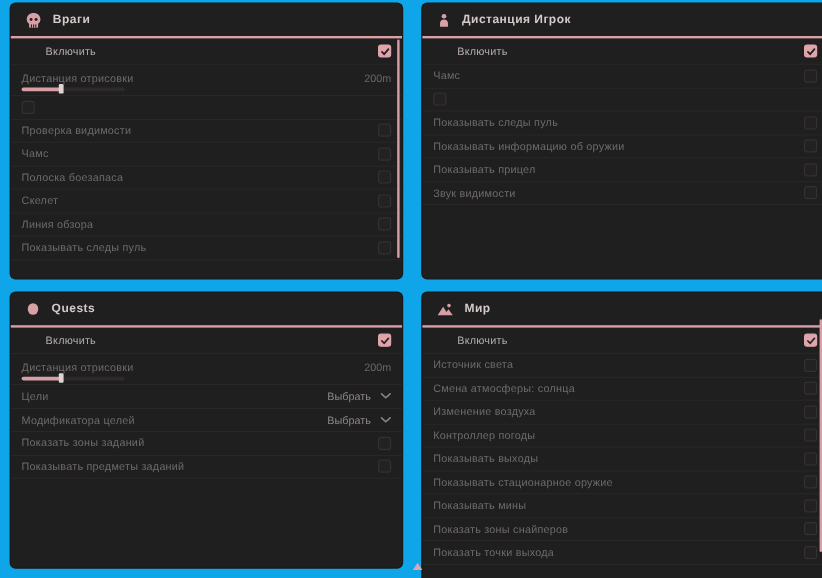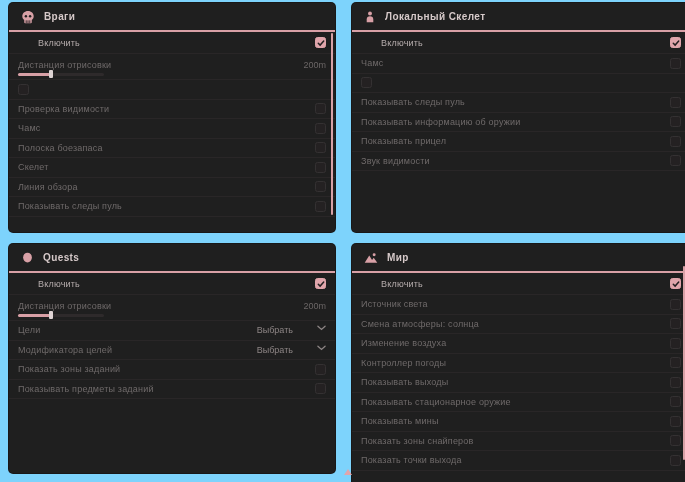--- a/index.html
+++ b/index.html
@@ -1,18 +1,18 @@
 <!DOCTYPE html>
 <html><head>
 <meta charset="utf-8">
 <style>
   html,body{margin:0;padding:0;background:#131313;}
   .screen{
     position:relative;width:685px;height:482px;overflow:hidden;
-    background:#7dd3fc;
+    background:#0ea5e9;
     font-family:"Liberation Sans", sans-serif;
     -webkit-font-smoothing:antialiased;
   }
   .panel{
     position:absolute;background:#1f1f1f;border-radius:4px;
     box-shadow:0 0 0 1px #181818;
   }
   .panel--enemies{left:9px;top:3px;width:326px;height:229px;}
   .panel--local-player{left:352px;top:3px;width:338px;height:229px;}
   .panel--quests{left:9px;top:244px;width:326px;height:229px;}
@@ -53,21 +53,21 @@
   .slider-value{color:#6b6666;}
   .slider-track{
     position:relative;width:86px;height:3px;border-radius:2px;background:#2e2a2b;
   }
   .slider-fill{height:100%;border-radius:2px;background:#d8a0a6;}
   .slider-thumb{
     position:absolute;top:-2.5px;width:4px;height:8px;border-radius:1px;
     background:#ded3d3;
   }
 
-  .select{display:flex;align-items:flex-start;gap:24px;color:#8d8585;}
+  .select{display:flex;align-items:center;gap:8px;color:#8d8585;}
   .select svg{display:block;}
 
   .scrollbar{position:absolute;width:2px;border-radius:2px;background:#d8a0a6;}
   .panel--enemies .scrollbar{left:322px;top:30px;height:182px;}
   .panel--world .scrollbar{left:331px;top:22px;height:194px;}
 
   .corner-triangle{
     position:absolute;left:344px;top:469px;width:0;height:0;
     border-left:4px solid transparent;border-right:4px solid transparent;
     border-bottom:6px solid #e0a5ab;
@@ -143,21 +143,21 @@
   </section>
 
   <section class="panel panel--local-player">
     <header class="panel-header">
       <span class="panel-icon">
           <svg viewBox="0 0 16 16" width="12" height="12">
             <circle cx="8" cy="3.4" r="2.6" fill="#d8a0a6"></circle>
             <path fill="#d8a0a6" d="M8 7C5.3 7 3.6 8.7 3.6 11.2V15h8.8v-3.8C12.4 8.7 10.7 7 8 7z"></path>
           </svg>
         </span>
-      <span class="panel-title">Локальный Скелет</span>
+      <span class="panel-title">Дистанция Игрок</span>
     </header>
     <div class="panel-body">
         <div class="row row--first">
           <span class="row-label">Включить</span>
           <div class="checkbox checked">
             <svg viewBox="0 0 10 10" width="8" height="8">
               <path d="M1.6 5.2l2.3 2.4L8.4 2.4" stroke="#221f20" stroke-width="1.8" fill="none" stroke-linecap="round"></path>
             </svg>
           </div>
         </div>

